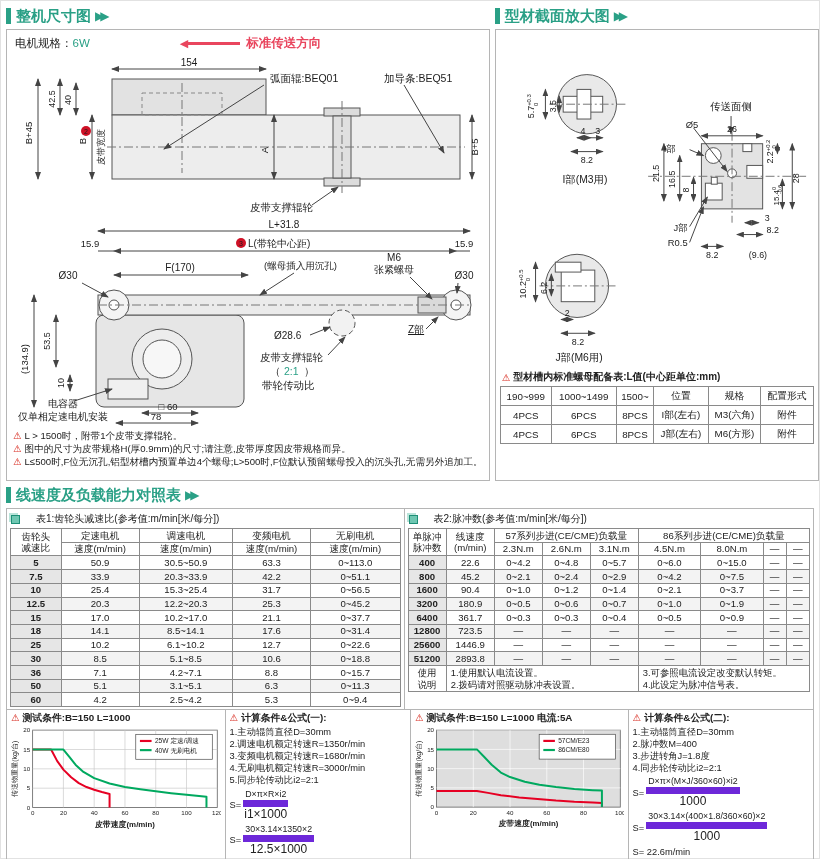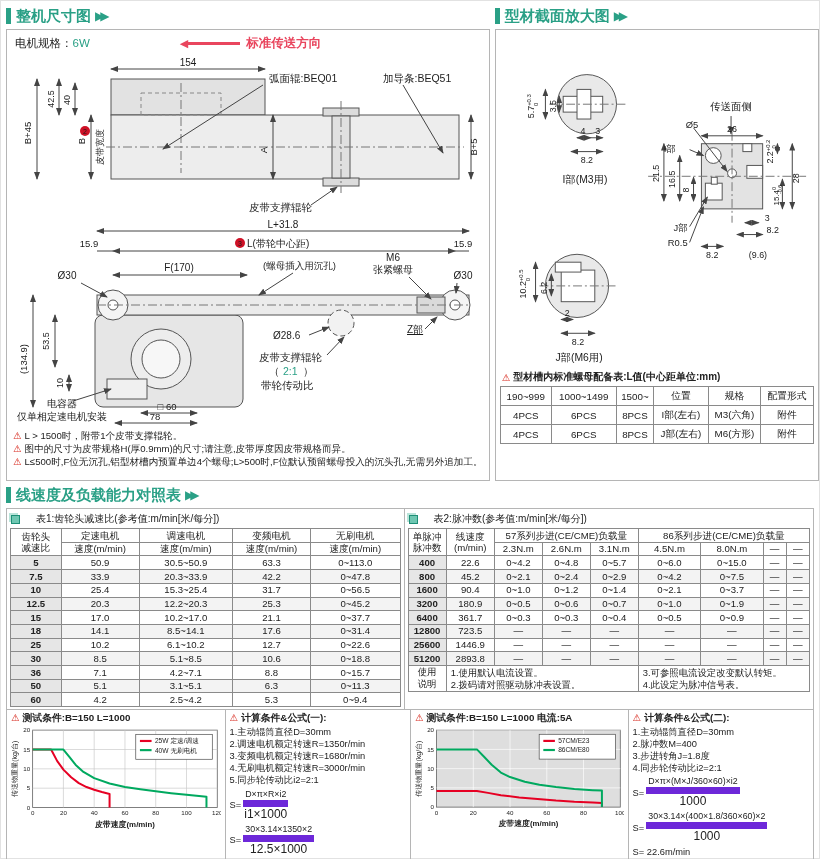--- a/index.html
+++ b/index.html
@@ -15,21 +15,21 @@
     font-family:"Liberation Sans","DejaVu Sans",sans-serif; font-size:11px;
     overflow:hidden;
   }
   .page{width:820px; height:859px; padding:4px 5px; border:1px solid #e2e2e2;}
   .sec-h{display:flex; align-items:center; height:22px; margin-bottom:2px;}
   .sec-bar{width:5px; height:16px; background:var(--teal); margin-right:5px;}
   .sec-title{color:var(--teal); font-weight:bold; font-size:15px;}
   .sec-arrow{color:var(--teal); font-size:12px; margin-left:4px; letter-spacing:-4px; font-weight:bold;}
   .top-row{display:flex; gap:5px;}
   .panel-box{border:1px solid var(--bdr-lt); background:#fff; padding:3px 4px; height:452px; overflow:hidden;}
-  .left-col{width:484px;}
+  .left-col{width:484px;text-align:center;}
   .right-col{flex:1;}
   .info-row{display:flex; align-items:center; height:20px; padding:0 4px;}
   .motor-spec{font-size:11.5px;}
   .motor-val{color:var(--teal);}
   .dir-arrow{display:flex; align-items:center; margin-left:90px; color:var(--crimson); font-weight:bold; font-size:12.5px;}
   .arr-head{font-size:11px; line-height:1;}
   .arr-line{width:52px; height:3px; background:var(--crimson); margin-right:6px;}
   svg text{fill:#1c1c1c;}
   .notes{padding:1px 2px 0 2px;}
   .note-line{display:flex; gap:3px; font-size:9.6px; line-height:1.35; white-space:nowrap;}
@@ -44,21 +44,21 @@
   .t-wrap{padding:2px 3px;}
   .t1-wrap{width:49.2%;}
   .t2-wrap{width:50.8%; border-left:1px solid var(--bdr-lt);}
   .t-cap{display:flex; gap:16px; align-items:center; font-size:10px; margin:1px 0 2px 1px;}
   .cap-sq{width:9px; height:9px; background:#6fc7b2; border:1px solid var(--teal-dk); box-shadow:-2px -2px 0 #b9e4d9; flex:none;}
   .spd-t th,.spd-t td{border:1px solid var(--bdr); text-align:center; font-size:9.6px; padding:0.5px 1px; line-height:1.22; font-weight:normal;}
   .spd-t th{font-size:9.6px;}
   .spd-t tbody td:first-child{background:#e6e6e6; font-weight:bold;}
   .spd-t tbody tr:nth-child(even) td:not(:first-child){background:#f3f3f3;}
   .usage td{font-size:9.4px;}
-  .usage .u-lab{background:#fff!important; font-weight:normal!important;font-family:Liberation Serif, serif;}
+  .usage .u-lab{background:#fff!important; font-weight:normal!important;}
   .usage .u-notes{text-align:left; padding:1px 4px;}
   .charts-row{display:flex; border-top:1px solid var(--bdr-lt);}
   .q{padding:2px 4px;}
   .q + .q{border-left:1px solid var(--bdr-lt);}
   .q-chart1{width:27%;} .q-form1{width:23%;} .q-chart2{width:27%;} .q-form2{width:23%;}
   .q-cap{display:flex; gap:3px; font-size:9.8px; font-weight:bold; margin-bottom:1px; white-space:nowrap;}
   .f-line{font-size:9.3px; line-height:1.3; white-space:nowrap;}
   .s-line{display:flex; align-items:center; font-size:9.3px; margin:2px 0; white-space:nowrap;}
   .frac{display:inline-block; text-align:center; margin-left:2px;}
   .frac .num{display:block; border-bottom:7px solid #6d28d9; padding:0 2px; font-size:8.8px; line-height:1.25;}
@@ -392,21 +392,21 @@
                   <td>50.9</td>
                   <td>30.5~50.9</td>
                   <td>63.3</td>
                   <td>0~113.0</td>
                 </tr>
                 <tr>
                   <td>7.5</td>
                   <td>33.9</td>
                   <td>20.3~33.9</td>
                   <td>42.2</td>
-                  <td>0~47.8</td>
+                  <td>0~51.1</td>
                 </tr>
                 <tr>
                   <td>10</td>
                   <td>25.4</td>
                   <td>15.3~25.4</td>
                   <td>31.7</td>
                   <td>0~56.5</td>
                 </tr>
                 <tr>
                   <td>12.5</td>

